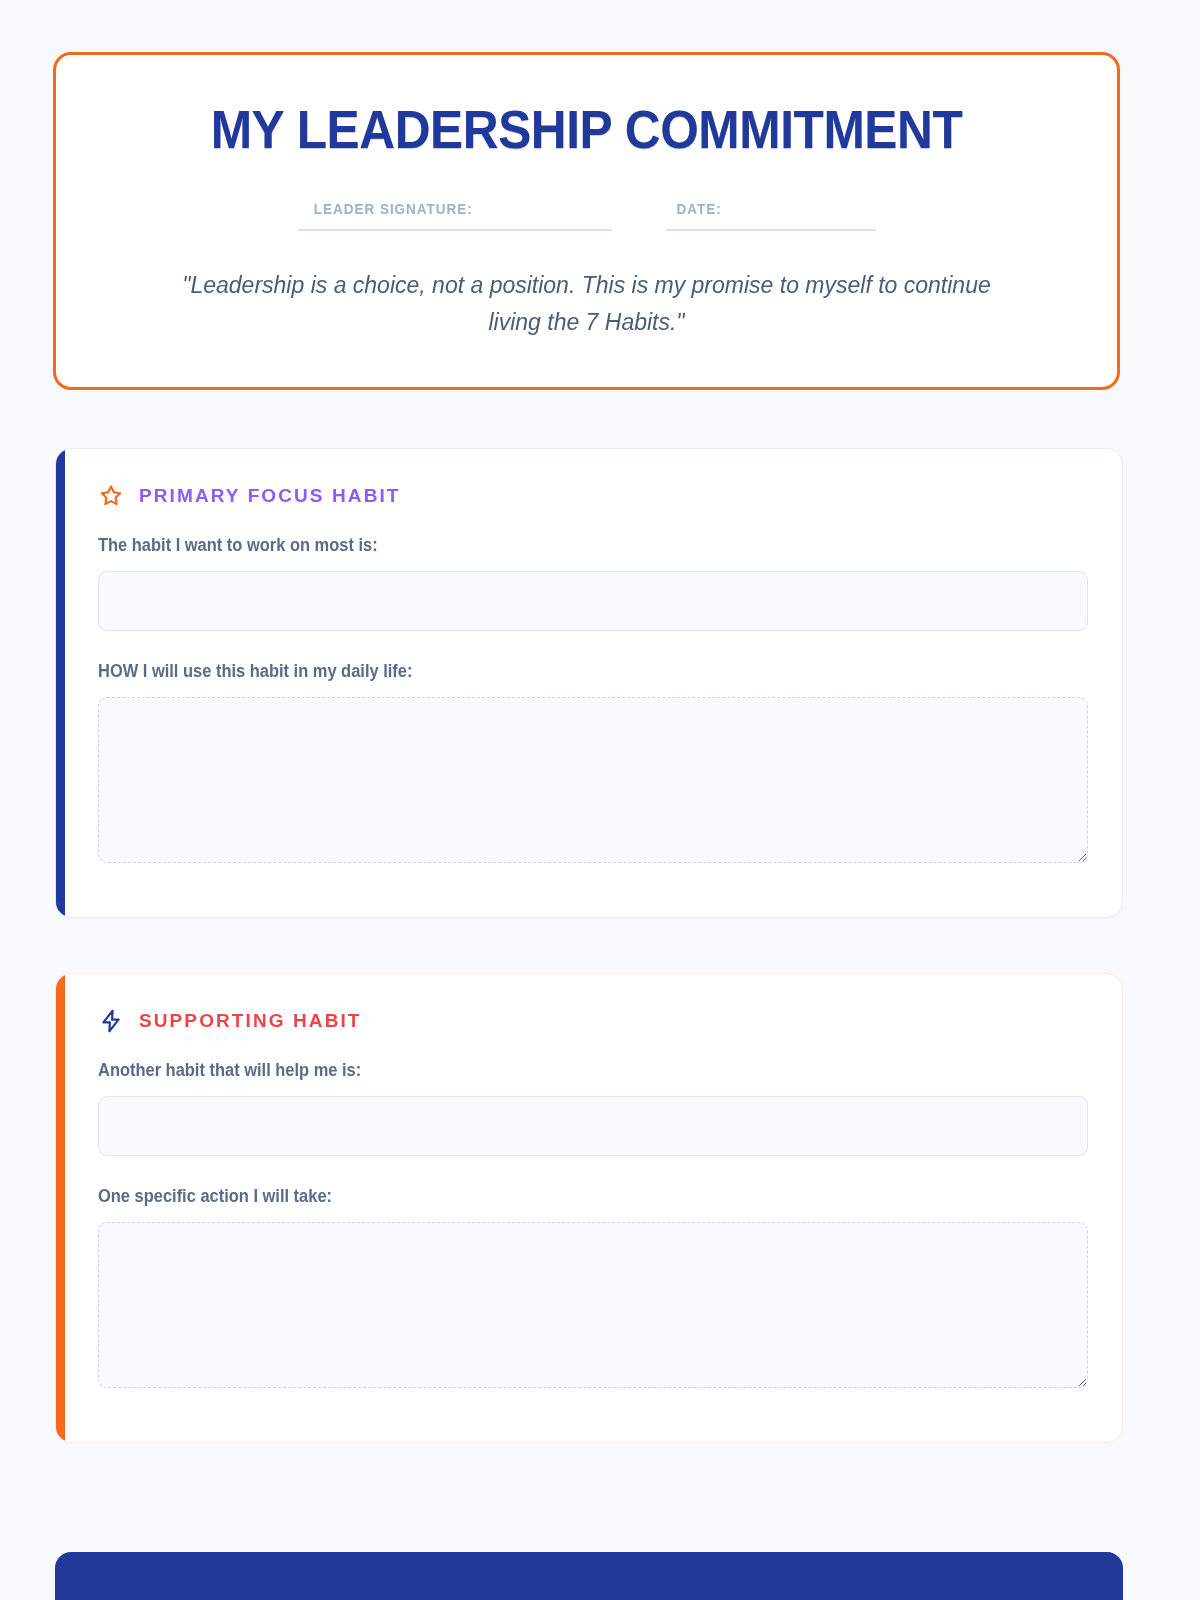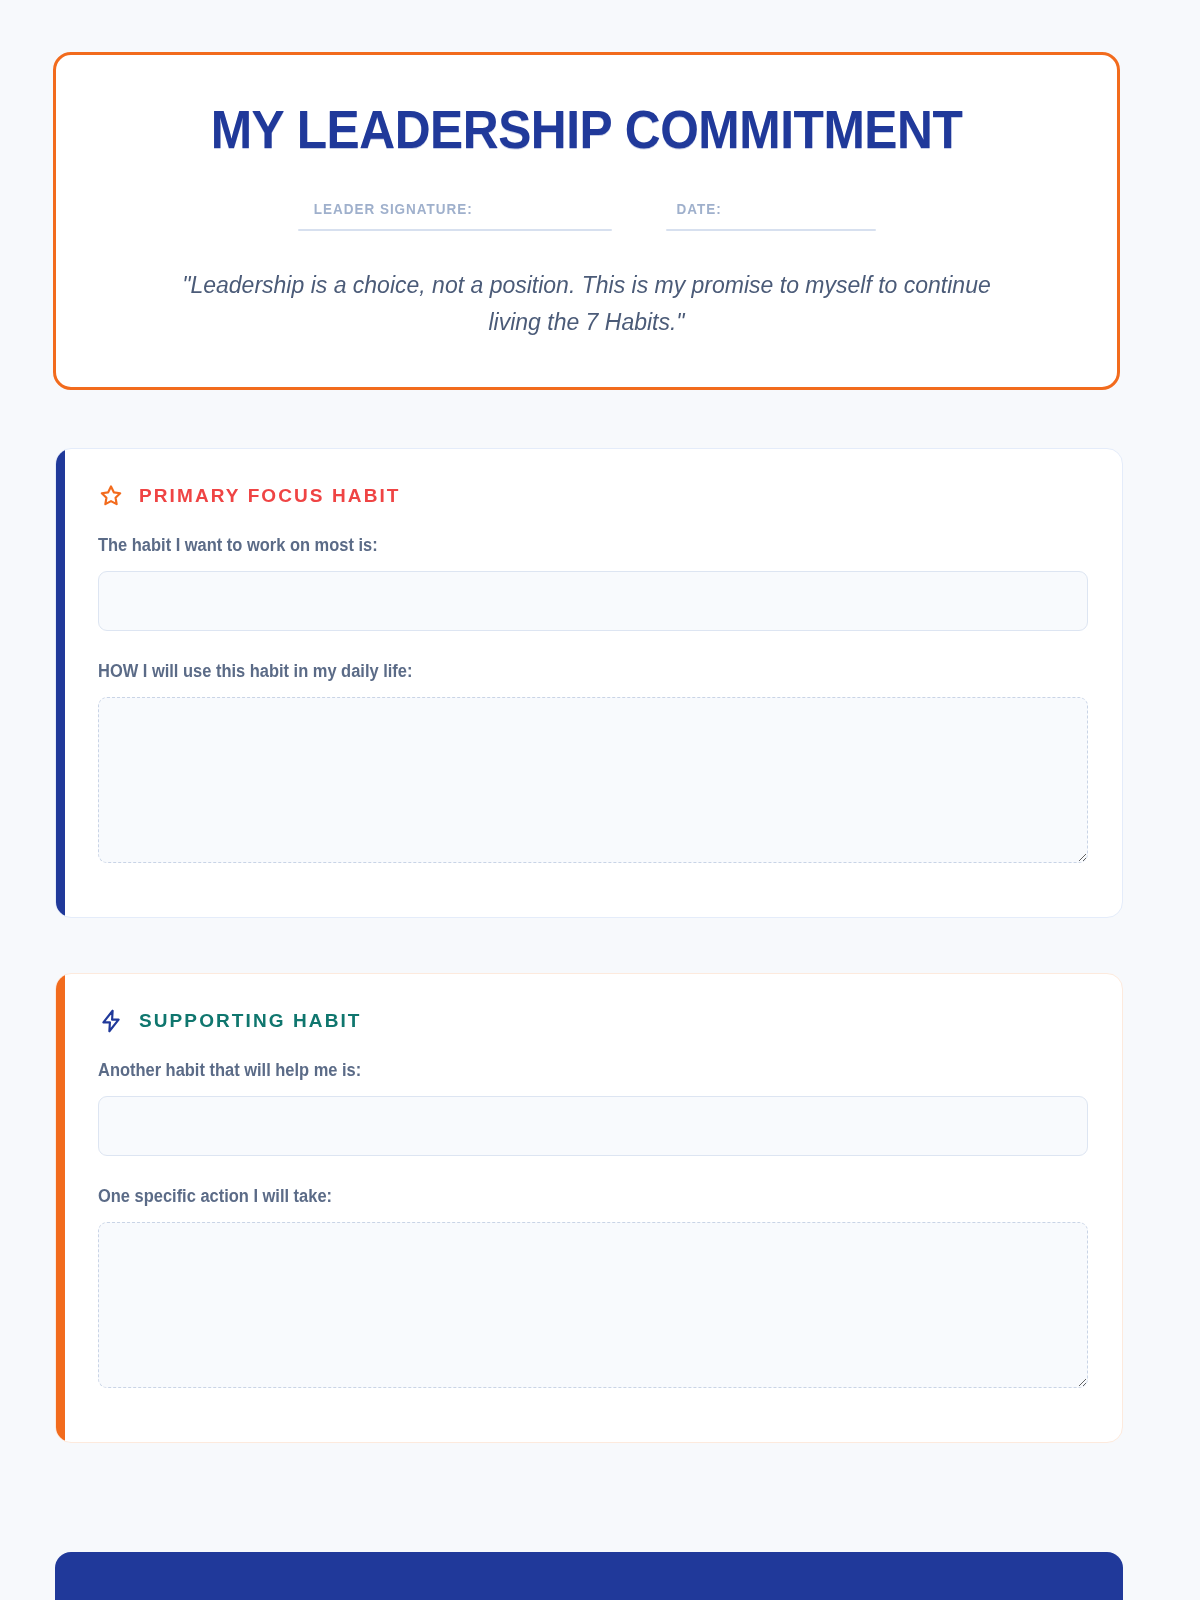--- a/index.html
+++ b/index.html
@@ -128,22 +128,22 @@
     margin-bottom: 26px;
   }
 
   .card-icon { width: 26px; height: 26px; flex: 0 0 26px; display: block; }
 
   .card-heading {
     font-size: 19px;
     font-weight: 700;
     letter-spacing: 2.1px;
   }
-  .card-heading.navy { color: #ef4444; }
-  .card-heading.orange { color: #0f766e; }
+  .card-heading.navy { color: #8b5cf6; }
+  .card-heading.orange { color: #ef4444; }
 
   .field-label {
     font-size: 17.5px;
     font-weight: 700;
     color: #5b6b87;
     transform: scaleX(0.94);
     transform-origin: left center;
     margin-bottom: 15px;
   }
 

